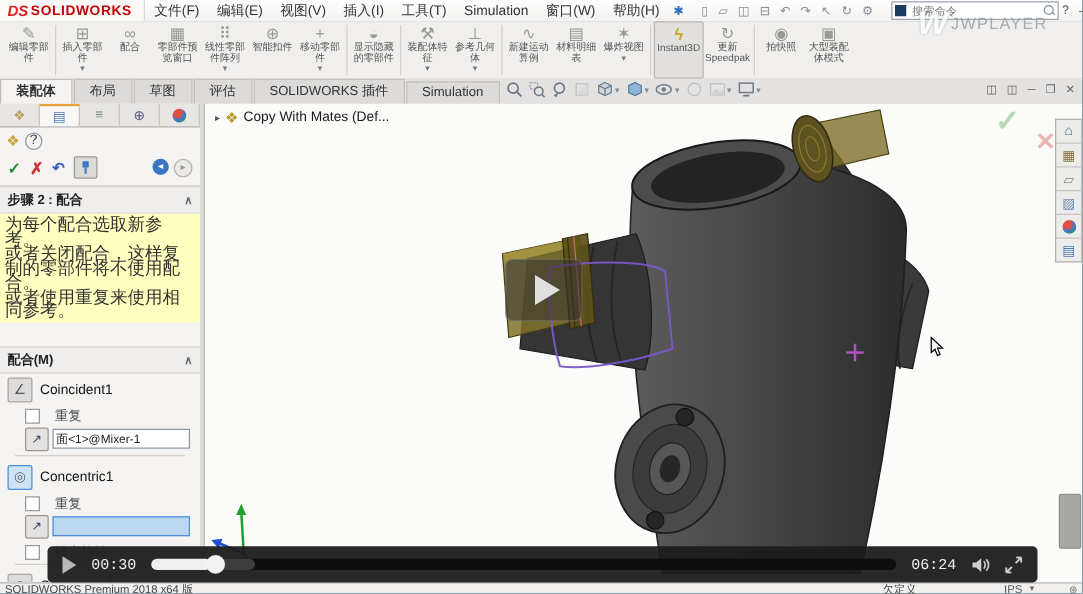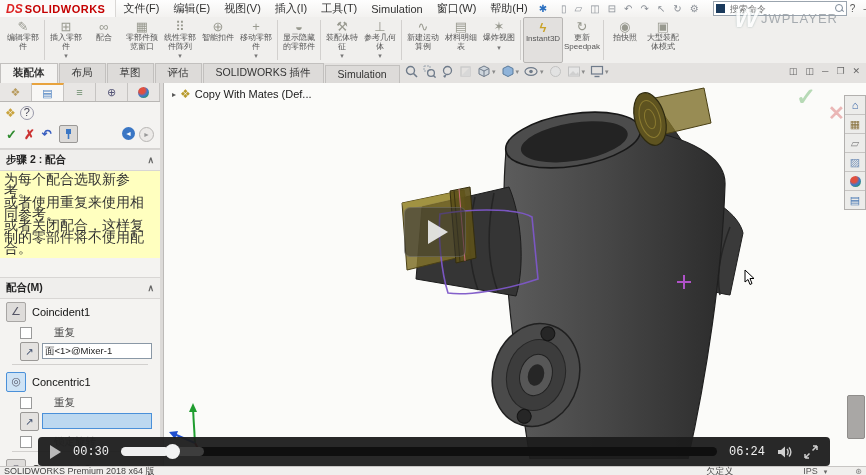--- a/index.html
+++ b/index.html
@@ -84,21 +84,21 @@
   .sect-hdr{display:flex;align-items:center;padding:3px 6px;font-weight:bold;color:#222;
             border-top:1px solid #d8d6d4;border-bottom:1px solid #d8d6d4;background:#efeeec;}
   .sect-hdr .caret{margin-left:auto;color:#666;font-size:9px;}
   .msgbox{background:#ffffbf;padding:3px 4px;font-size:14px;line-height:11.5px;color:#333;}
   .mate{padding:3px 6px 2px;}
   .mate-head{display:flex;align-items:center;gap:6px;}
   .mate-ic{width:18px;height:18px;border:1px solid #a8a6a4;background:#dedcda;border-radius:2px;
            display:flex;align-items:center;justify-content:center;font-size:11px;color:#556;}
   .mate-ic.sel{border-color:#4a90d9;background:#cfe3f5;}
   .mate-name{font-size:11px;color:#111;}
-  .chkrow{display:flex;align-items:center;gap:22px;margin:4px 0 2px 14px;color:#444;}
+  .chkrow{display:flex;align-items:center;gap:12px;margin:4px 0 2px 14px;color:#444;}
   .chkrow.dim{color:#9a9a9a;}
   .chk{width:10px;height:10px;border:1px solid #9a9a9a;background:#fff;flex:none;}
   .fieldrow{display:flex;align-items:center;gap:3px;margin:2px 0 3px 14px;}
   .arrowbtn{width:17px;height:17px;border:1px solid #9a9896;background:#e4e2e0;border-radius:2px;
             display:flex;align-items:center;justify-content:center;font-size:10px;color:#346;}
   .fieldrow input{width:104px;height:14px;border:1px solid #8a98a6;font-size:9.5px;
                   font-family:"Liberation Sans",sans-serif;padding:0 2px;background:#fff;color:#222;}
   .fieldrow input.activefield{background:#bcd8f0;border-color:#4a90d9;}
   .mate-div{height:1px;background:#d2d0ce;margin:2px 6px;}
   
@@ -419,22 +419,22 @@
           <span class="navcirc fwd">►</span>
         </span>
       </div>
 
       <div class="sect-hdr">
         <span>步骤 2 : 配合</span>
         <span class="caret">∧</span>
       </div>
       <div class="msgbox">
         <div>为每个配合选取新参考。</div>
+        <div>或者关闭配合，这样复制的零部件将不使用配合。</div>
         <div>或者使用重复来使用相同参考。</div>
-        <div>或者关闭配合，这样复制的零部件将不使用配合。</div>
       </div>
 
       <div class="sect-hdr" style="margin-top:19px">
         <span>配合(M)</span>
         <span class="caret">∧</span>
       </div>
 
       <div class="mate">
         <div class="mate-head">
           <span class="mate-ic">∠</span>

